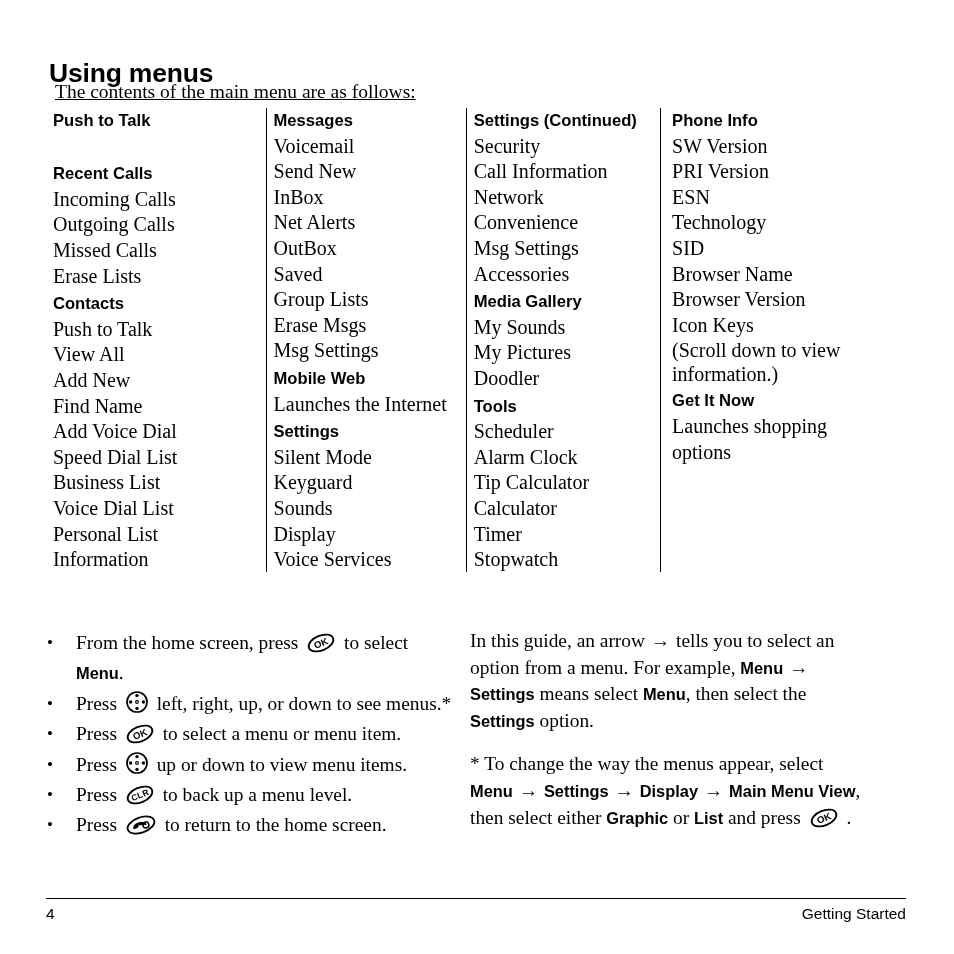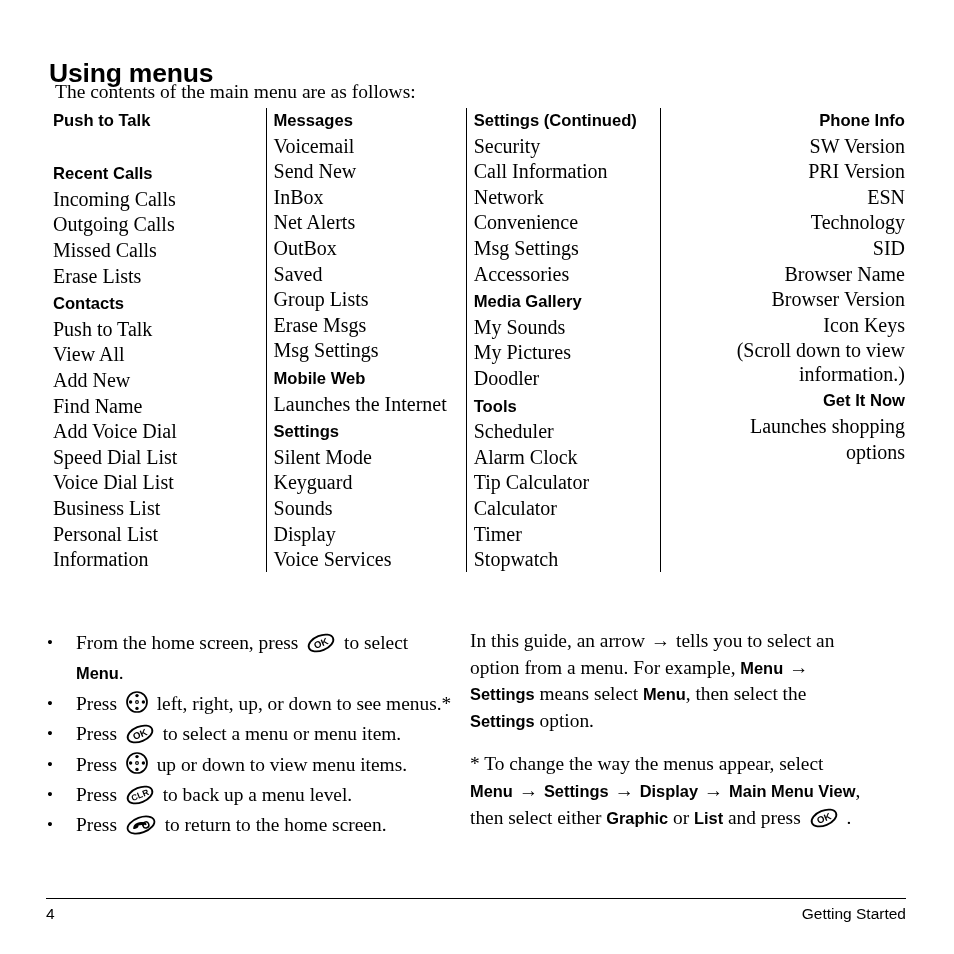--- a/index.html
+++ b/index.html
@@ -34,41 +34,42 @@
   }
 
   
   #intro-line {
     position: absolute;
     left: 55px;
     top: 80px;
     font-size: 19.5px;
     line-height: 1.18;
     white-space: nowrap;
+    text-decoration: underline;
   }
 
   
   #menu-table {
     position: absolute;
     left: 53px;
     top: 108px;
     width: 852px;
     height: 464px;
     display: flex;
     align-items: flex-start;
   }
   .menu-col {
     position: relative;
     box-sizing: border-box;
     height: 464px;
   }
   .menu-col.c0 { width: 194px; padding-right: 8px; }
   .menu-col.c1 { width: 206px; padding-left: 7px; border-left: 1.6px solid #000; margin-left: 24px; }
   .menu-col.c2 { width: 200px; padding-left: 7px; border-left: 1.6px solid #000; }
-  .menu-col.c3 { width: 252px; padding-left: 11px; border-left: 1.6px solid #000; text-align: right; }
+  .menu-col.c3 { width: 252px; padding-left: 11px; border-left: 1.6px solid #000; }
 
   .m-head {
     font-family: "Liberation Sans", "DejaVu Sans", sans-serif;
     font-weight: bold;
     font-size: 16.6px;
     line-height: 25.6px;
     white-space: nowrap;
   }
   .m-item {
     font-size: 20px;
@@ -181,22 +182,22 @@
         <div class="m-item">Outgoing Calls</div>
         <div class="m-item">Missed Calls</div>
         <div class="m-item">Erase Lists</div>
         <div class="m-head pad-top">Contacts</div>
         <div class="m-item">Push to Talk</div>
         <div class="m-item">View All</div>
         <div class="m-item">Add New</div>
         <div class="m-item">Find Name</div>
         <div class="m-item">Add Voice Dial</div>
         <div class="m-item">Speed Dial List</div>
+        <div class="m-item">Business List</div>
         <div class="m-item">Voice Dial List</div>
-        <div class="m-item">Business List</div>
         <div class="m-item">Personal List</div>
         <div class="m-item">Information</div>
       </div>
       <div class="menu-col c1">
         <div class="m-head">Messages</div>
         <div class="m-item">Voicemail</div>
         <div class="m-item">Send New</div>
         <div class="m-item">InBox</div>
         <div class="m-item">Net Alerts</div>
         <div class="m-item">OutBox</div>

